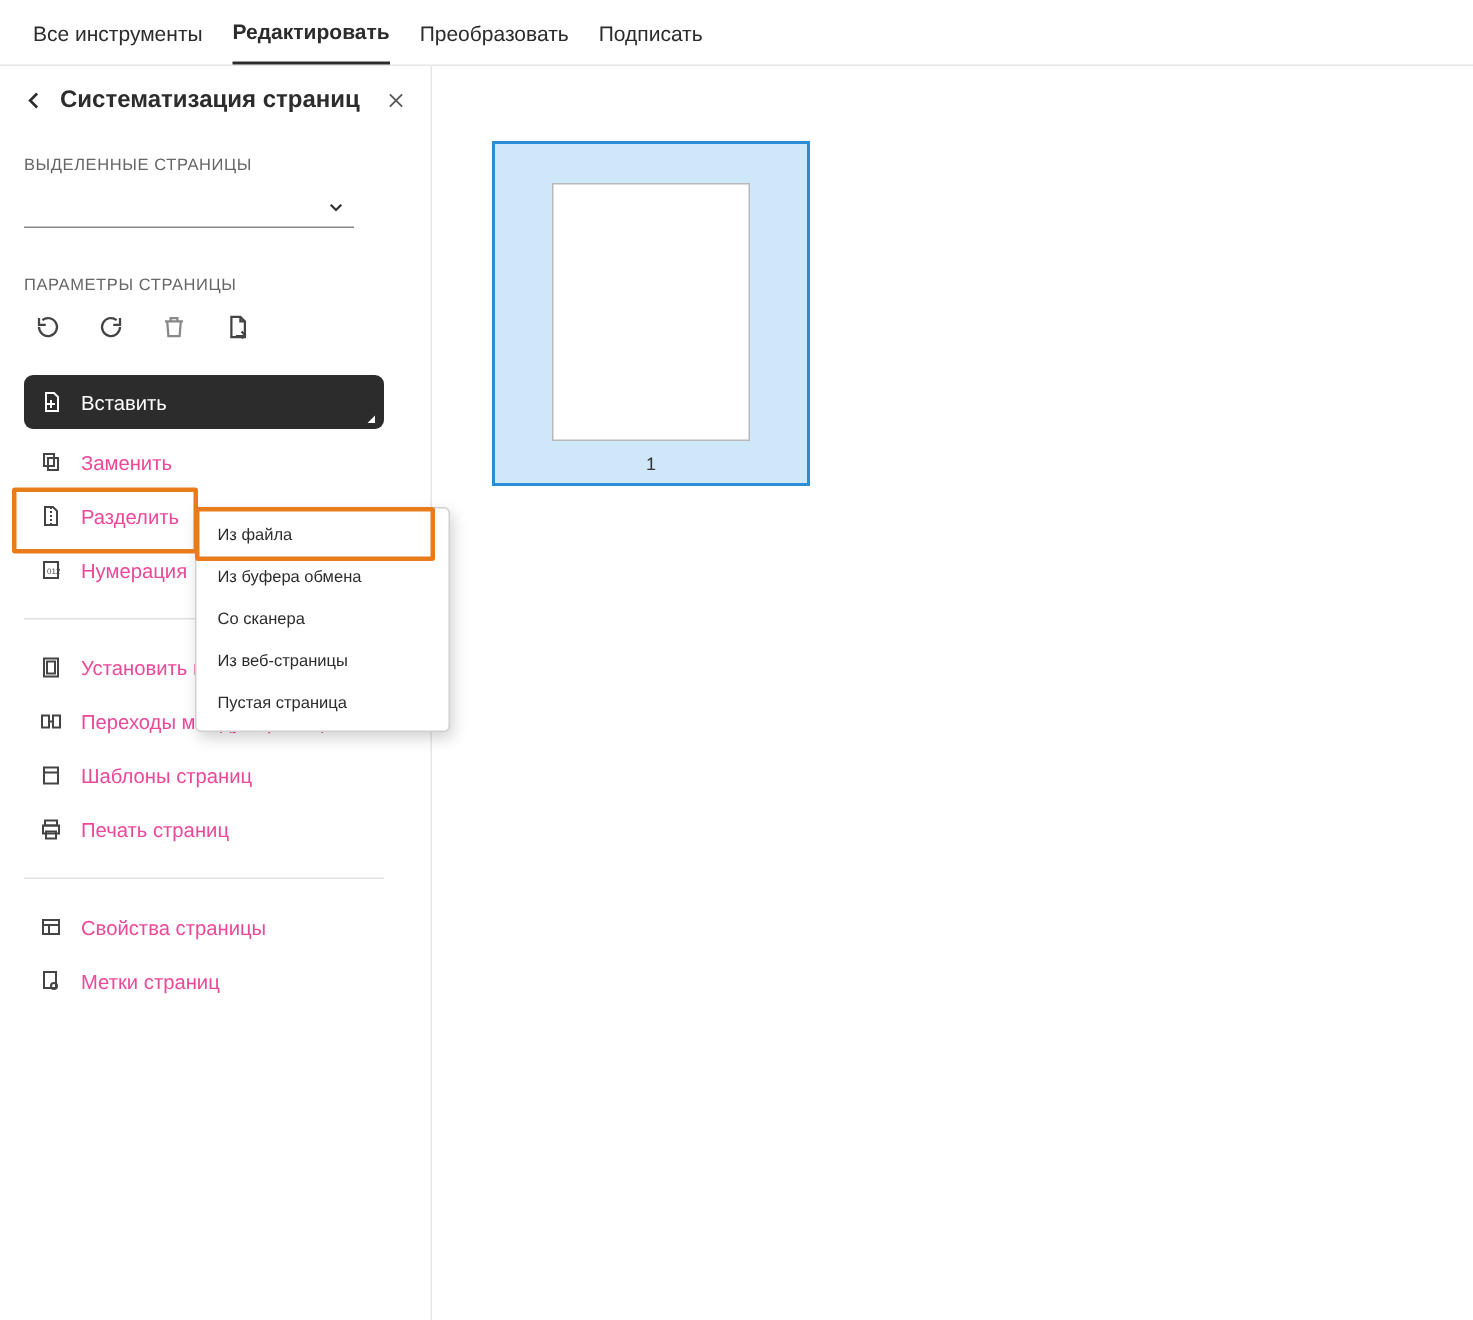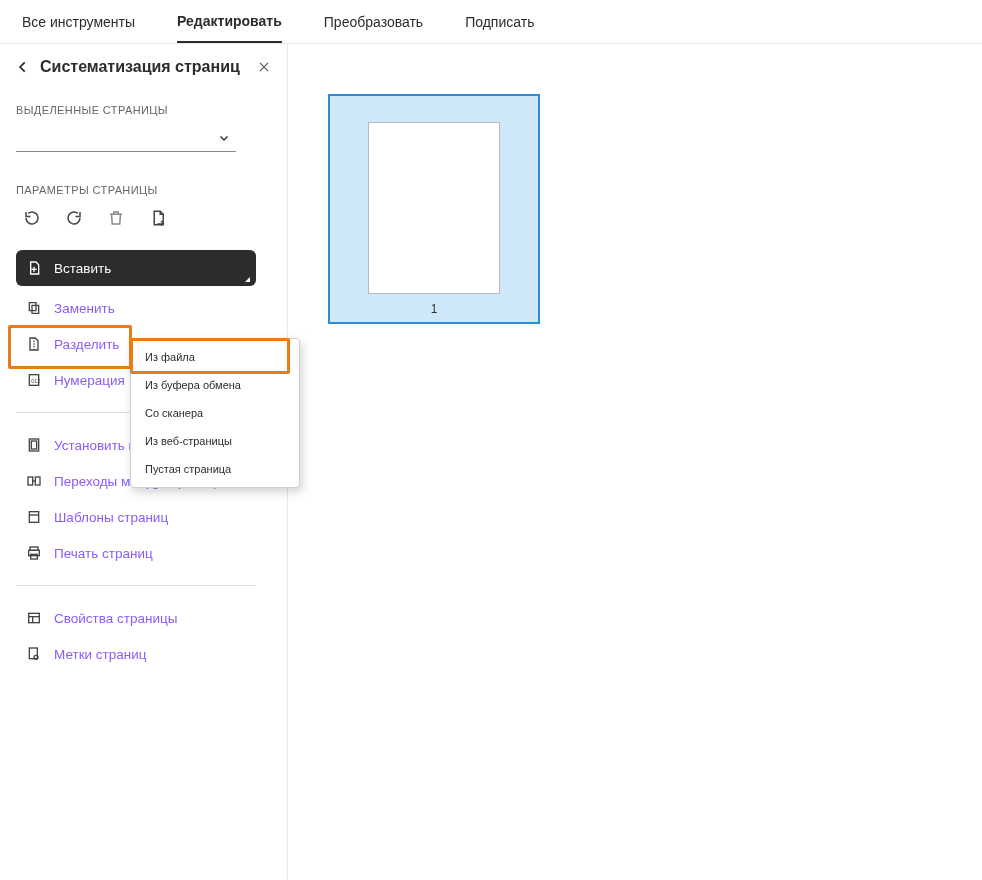--- a/index.html
+++ b/index.html
@@ -10,21 +10,21 @@
     background: #fff;
     width: 982px;
     height: 880px;
     overflow: hidden;
   }
 
   
   .topbar {
     display: flex;
     align-items: center;
-    gap: 42px;
+    gap: 20px;
     padding: 12px 22px 0 22px;
     height: 44px;
     border-bottom: 1px solid #e6e6e6;
   }
   .topbar .tab {
     font-size: 14px;
     color: #2c2c2c;
     padding-bottom: 12px;
     cursor: pointer;
   }
@@ -97,21 +97,21 @@
   
   .action-btn {
     display: flex;
     align-items: center;
     gap: 10px;
     height: 36px;
     padding: 0 10px;
     border-radius: 6px;
     cursor: pointer;
     font-size: 13.5px;
-    color: #8b5cf6;
+    color: #ec4899;
     position: relative;
   }
   .action-btn .ico { width: 18px; display:inline-flex; align-items:center; }
   .action-btn.dark {
     background: #2c2c2c;
     color: #fff;
     width: 106px;
     margin-bottom: 4px;
     padding-right: 6px;
   }

